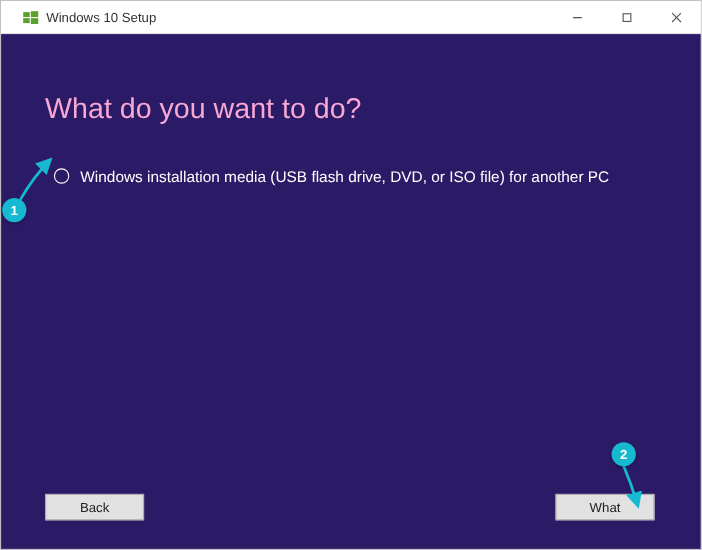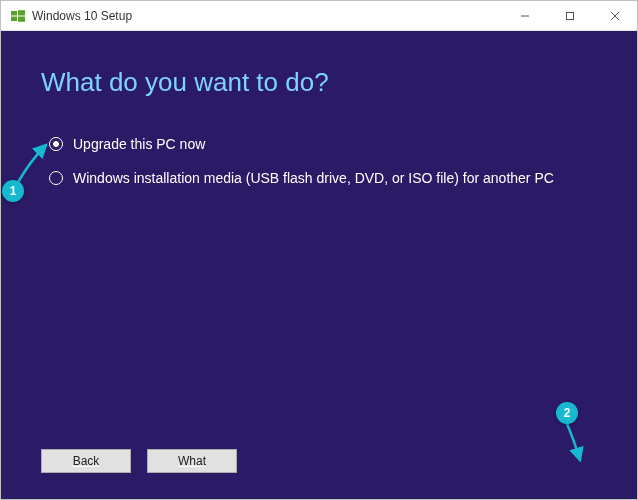--- a/index.html
+++ b/index.html
@@ -17,21 +17,21 @@
       border: 1px solid #c0c0c0;
       display: flex;
       flex-direction: column;
       background: #fff;
     }
     .titlebar {
       height: 30px;
       background: #fff;
       display: flex;
       align-items: center;
-      padding: 0 0 0 9px;
+      padding: 0 0 0 19px;
       border-bottom: 1px solid #e0e0e0;
       font-size: 12px;
       color: #333;
     }
     .titlebar-icon {
       width: 16px;
       height: 16px;
       margin-right: 6px;
       display: inline-flex;
       align-items: center;
@@ -54,23 +54,23 @@
       background: #2b1a66;
       position: relative;
       padding: 30px 40px 20px 40px;
       display: flex;
       flex-direction: column;
       color: #fff;
     }
     .heading {
       font-size: 26px;
       font-weight: 300;
-      color: #7dd3fc;
+      color: #f9a8d4;
       margin-bottom: 38px;
-      margin-top: 6px;
+      margin-top: 22px;
     }
     .options { margin-left: 8px; }
     .radio-row {
       display: flex;
       align-items: center;
       margin-bottom: 18px;
       cursor: pointer;
     }
     .radio {
       width: 14px;
@@ -87,25 +87,24 @@
       content: "";
       width: 6px;
       height: 6px;
       background: #fff;
       border-radius: 50%;
     }
     .radio-label { font-size: 14px; color: #fff; }
     .footer {
       margin-top: auto;
       display: flex;
-      justify-content: flex-start;
+      justify-content: space-between;
       gap: 16px;
       padding-bottom: 6px;
       padding-right: 2px;
-      text-decoration: underline;
     }
     .btn {
       width: 90px;
       height: 24px;
       background: #e1e1e1;
       border: 1px solid #adadad;
       font-size: 12px;
       color: #222;
       display: flex;
       align-items: center;
@@ -164,24 +163,20 @@
           </svg>
       </div>
     </div>
   </div>
 
   <div class="content">
     <h1 class="heading">What do you want to do?</h1>
 
     <div class="options">
       <div class="radio-row">
-        <span class="radio selected"></span>
-        <span class="radio-label">Upgrade this PC now</span>
-      </div>
-      <div class="radio-row">
         <span class="radio"></span>
         <span class="radio-label">Windows installation media (USB flash drive, DVD, or ISO file) for another PC</span>
       </div>
     </div>
 
     <div class="footer">
       <div class="btn">Back</div>
       <div class="btn">What</div>
     </div>
   </div>

